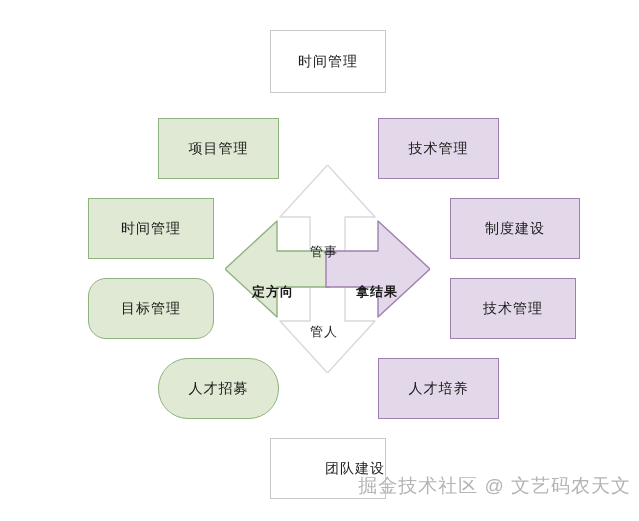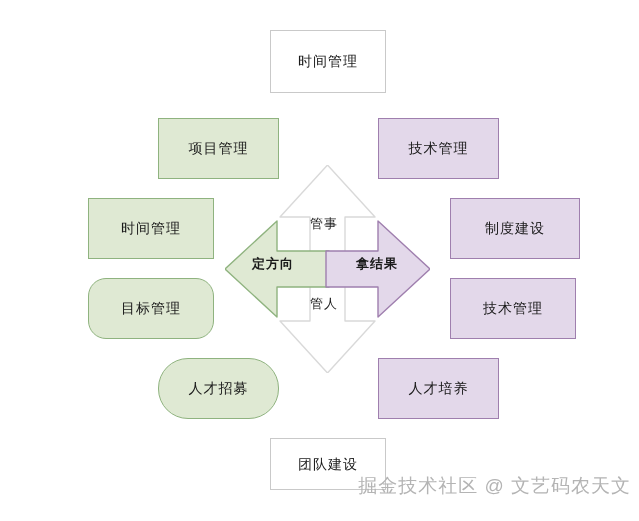--- a/index.html
+++ b/index.html
@@ -59,20 +59,21 @@
     height: 100%;
   }
 
   .arrow-label {
     position: absolute;
     font-size: 13px;
     letter-spacing: 1px;
     color: #1a1a1a;
     white-space: nowrap;
     user-select: none;
+    margin-top: 28px;
   }
   #label-up    { left: 310px; top: 215px; }
   #label-down  { left: 310px; top: 295px; }
   #label-left  { left: 252px; top: 255px; font-weight: bold; }
   #label-right { left: 356px; top: 255px; font-weight: bold; }
 
   
   #watermark {
     position: absolute;
     right: 8px;
@@ -118,21 +119,21 @@
   </div>
 
   <div class="node green" style="left:158px; top:358px; width:121px; height:61px;border-radius:30px;">
     <span>人才招募</span>
   </div>
 
   <div class="node purple" style="left:378px; top:358px; width:121px; height:61px;">
     <span>人才培养</span>
   </div>
 
-  <div class="node plain" style="left:270px; top:438px; width:116px; height:52px;">
+  <div class="node plain" style="left:270px; top:438px; width:116px; height:61px;justify-content:flex-end;">
     <span>团队建设</span>
   </div>
 
   <div id="cross">
     <svg viewBox="0 0 205 208" xmlns="http://www.w3.org/2000/svg">
 
       <path d="M 102.5 0 L 150 52 L 120 52 L 120 104 L 85 104 L 85 52 L 55 52 Z" fill="#ffffff" stroke="#d9d9d9" stroke-width="1.4" stroke-linejoin="round"></path>
 
       <path d="M 102.5 208 L 150 156 L 120 156 L 120 104 L 85 104 L 85 156 L 55 156 Z" fill="#ffffff" stroke="#d9d9d9" stroke-width="1.4" stroke-linejoin="round"></path>
 

